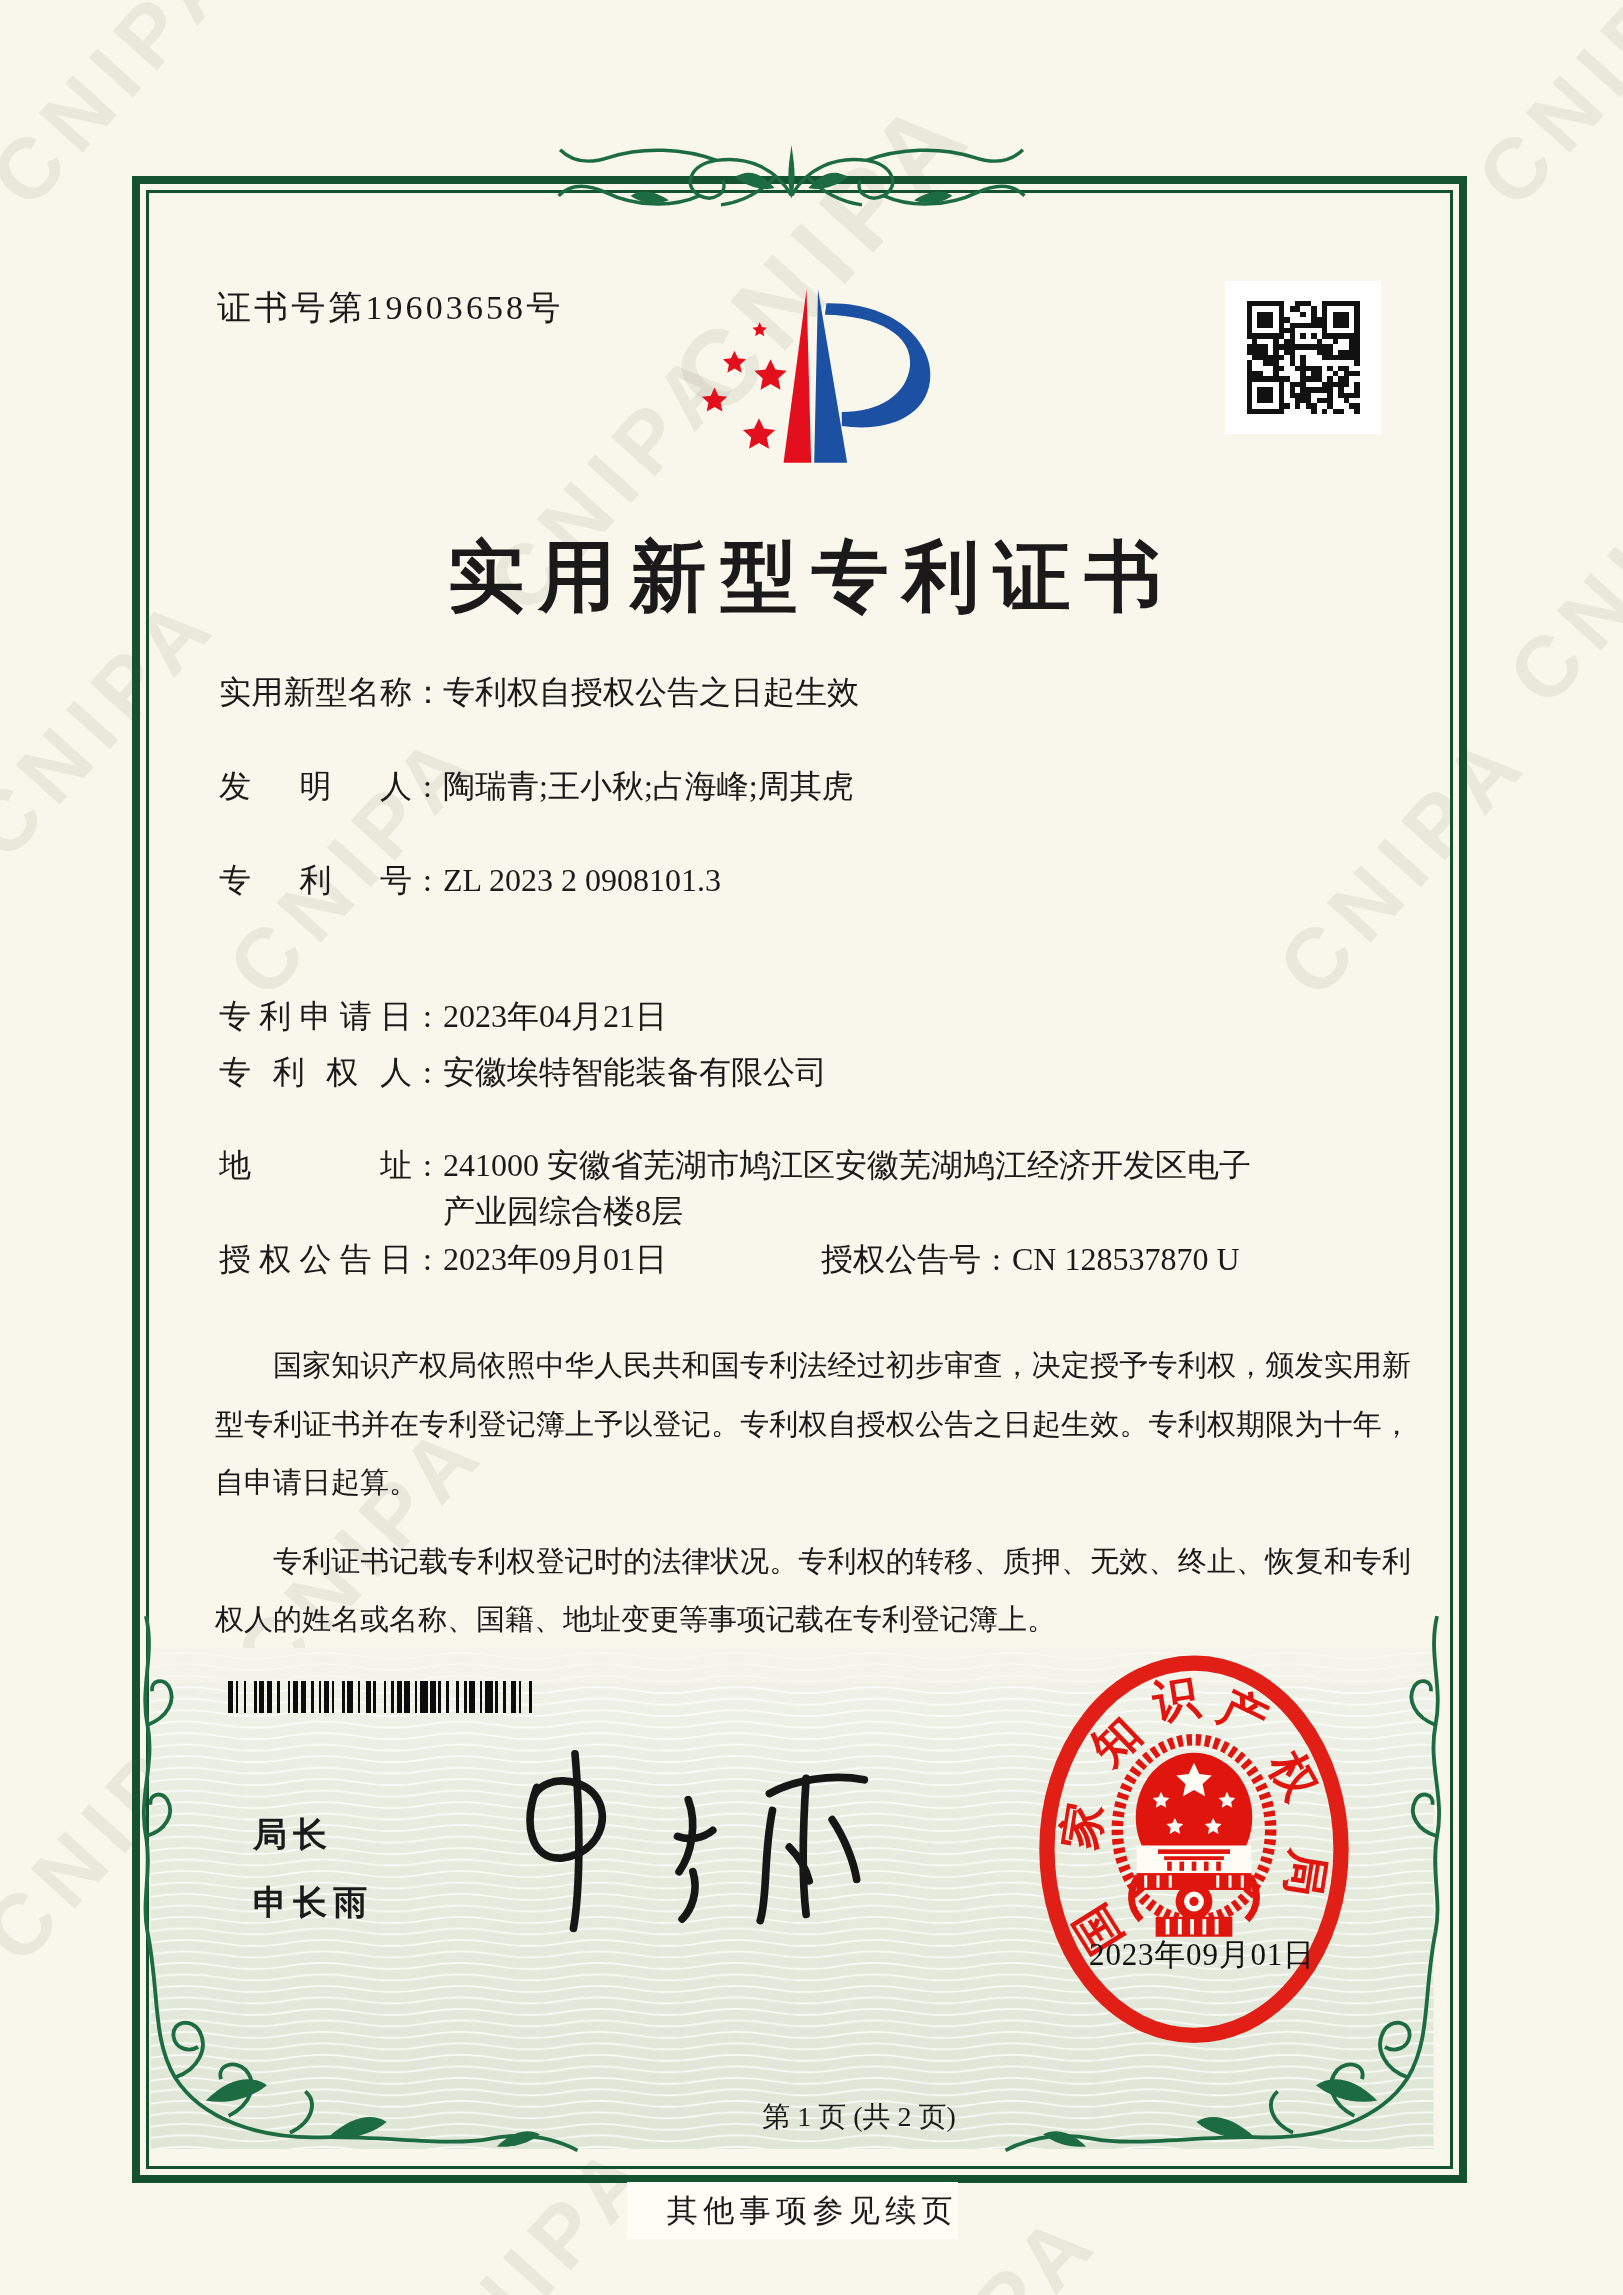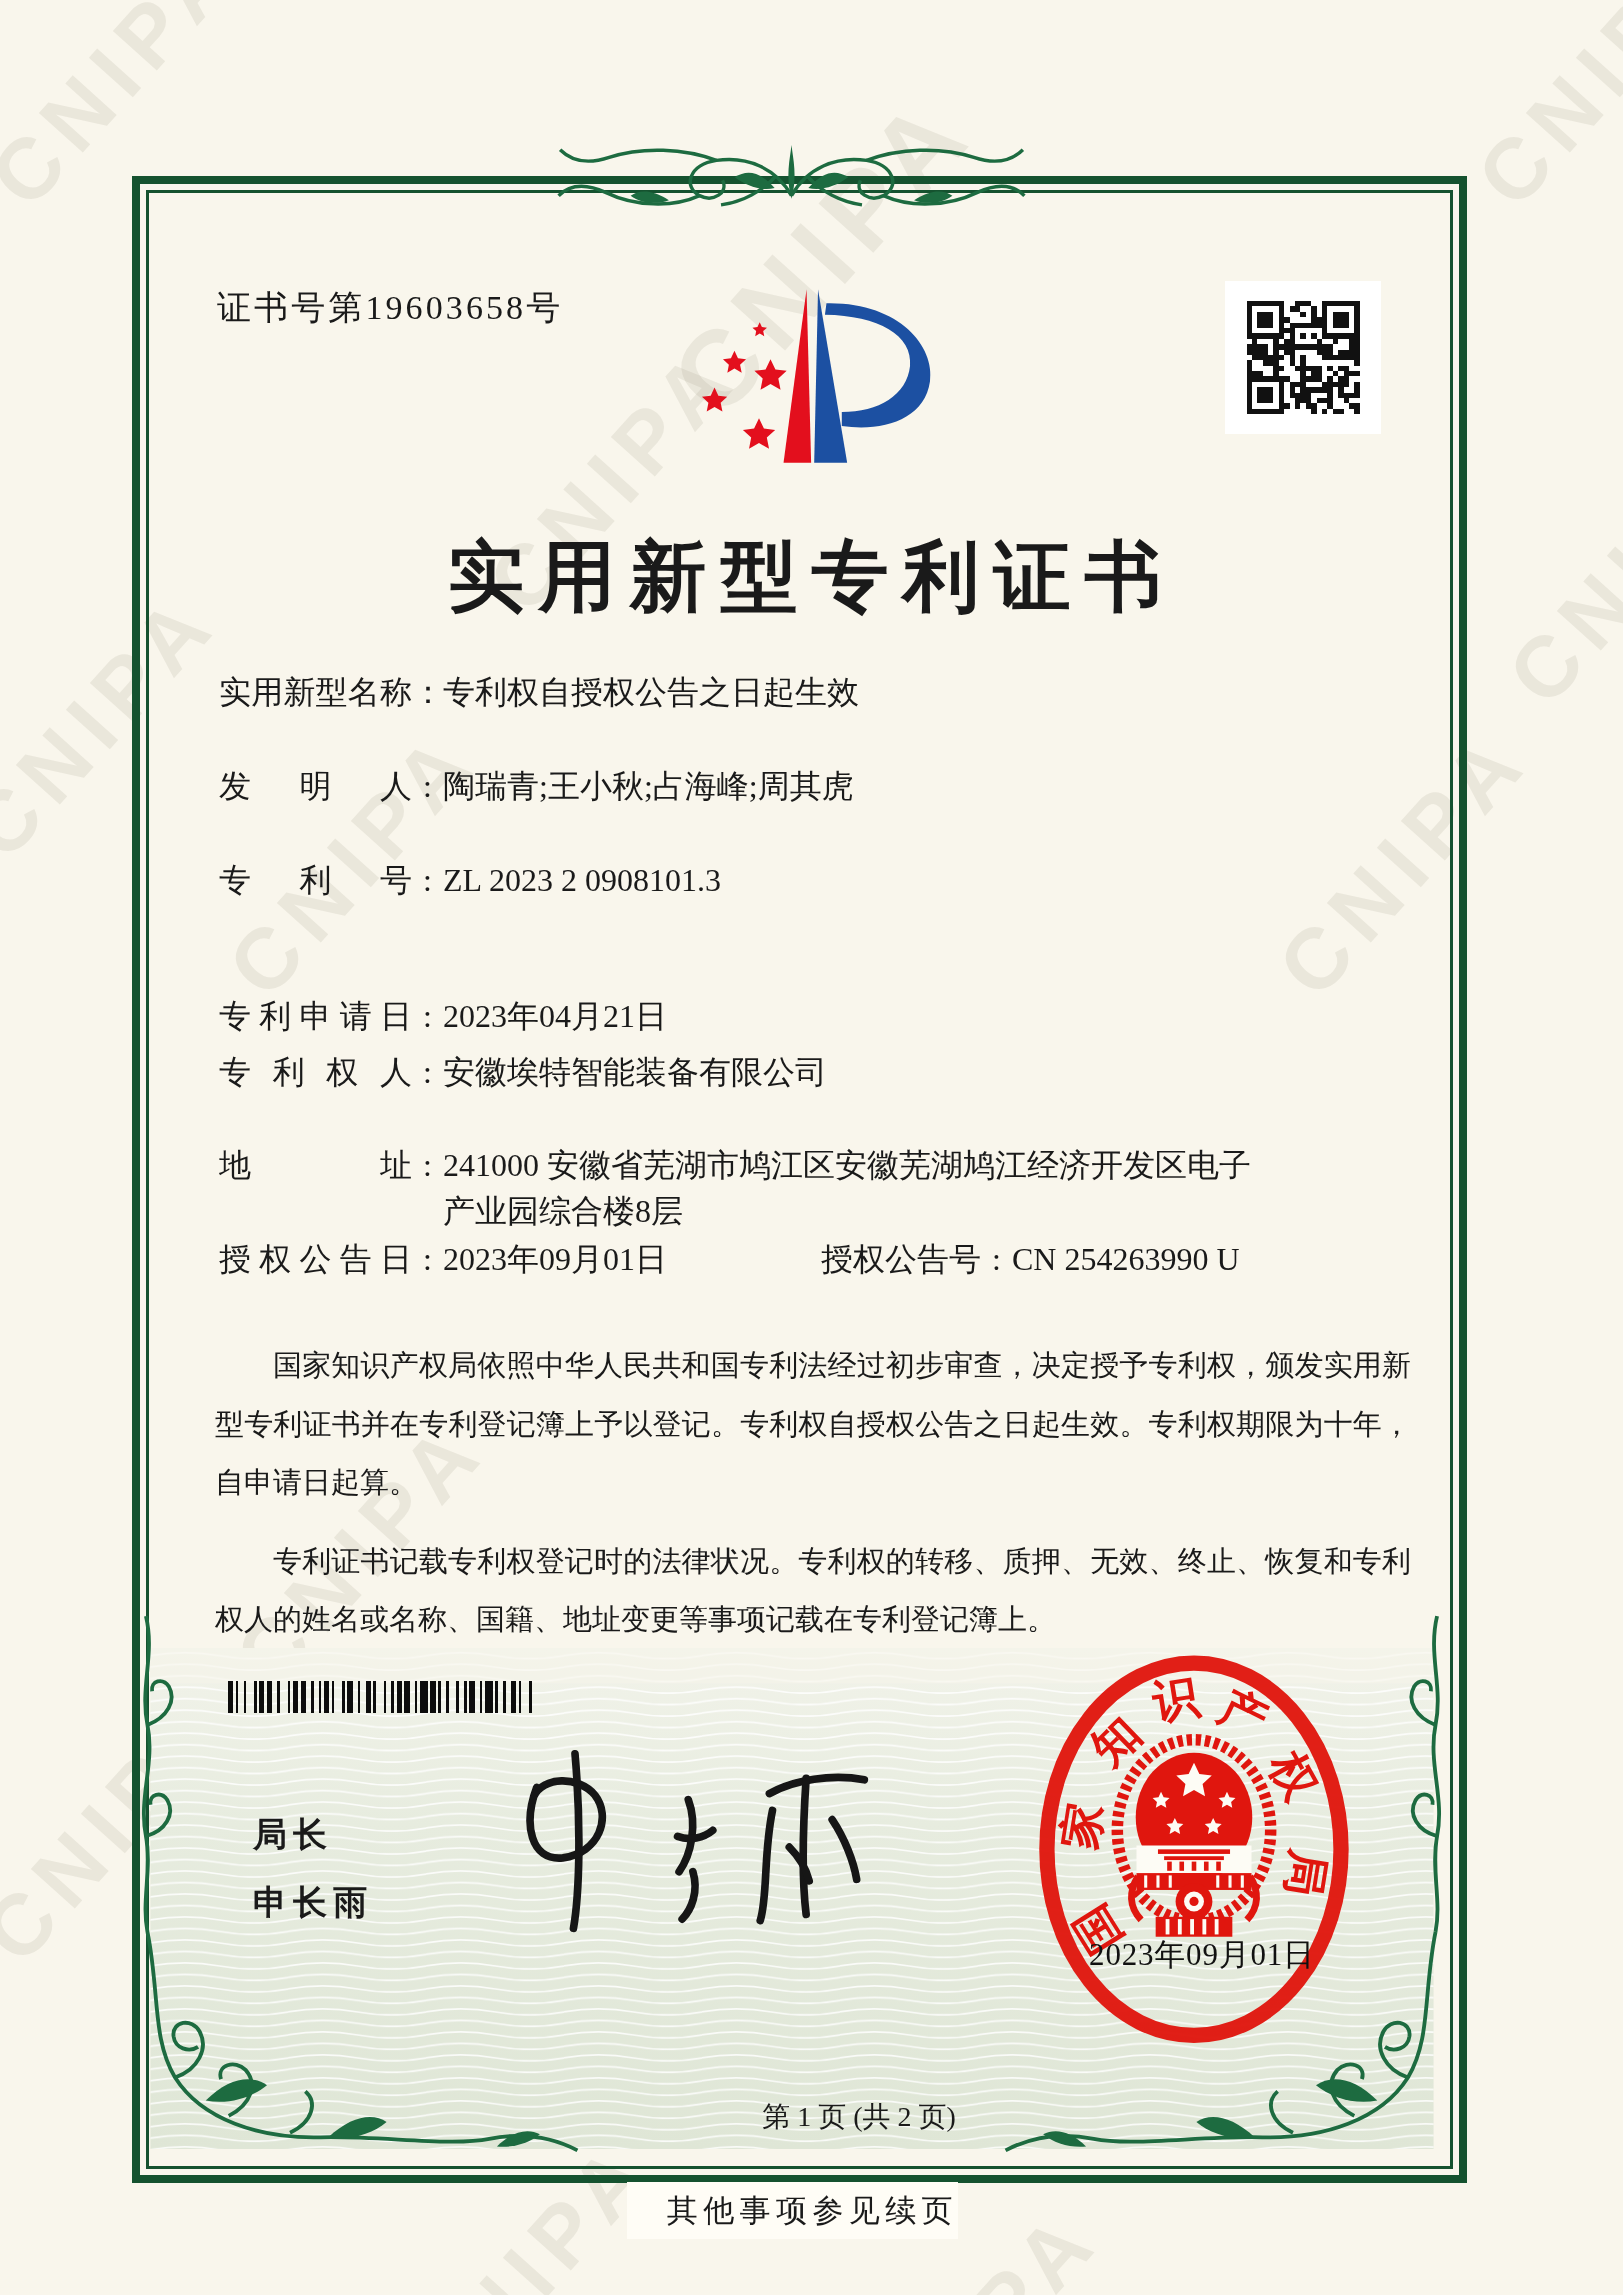--- a/index.html
+++ b/index.html
@@ -627,21 +627,21 @@
   </div>
   <div class="frow" style="top:1049px;">
     <span class="flabel">专利权人</span><span class="fsep">:</span><span class="fvalue">安徽埃特智能装备有限公司</span>
   </div>
   <div class="frow" style="top:1142px;">
     <span class="flabel">地址</span><span class="fsep">:</span><span class="fvalue addr">241000 安徽省芜湖市鸠江区安徽芜湖鸠江经济开发区电子产业园综合楼8层</span>
   </div>
   <div class="frow" style="top:1236px;">
     <span class="flabel">授权公告日</span><span class="fsep">:</span><span class="fvalue">2023年09月01日</span>
     <span class="rpair">
-      <span class="flabel2">授权公告号</span><span class="fsep">:</span><span class="fvalue">CN 254263990 U</span>
+      <span class="flabel2">授权公告号</span><span class="fsep">:</span><span class="fvalue">CN 128537870 U</span>
     </span>
   </div>
 
   <div class="bodytxt">
     <p>国家知识产权局依照中华人民共和国专利法经过初步审查，决定授予专利权，颁发实用新型专利证书并在专利登记簿上予以登记。专利权自授权公告之日起生效。专利权期限为十年，自申请日起算。</p>
     <p>专利证书记载专利权登记时的法律状况。专利权的转移、质押、无效、终止、恢复和专利权人的姓名或名称、国籍、地址变更等事项记载在专利登记簿上。</p>
   </div>
 
   <div class="barcode" id="barcode"><span style="display:inline-block;height:32px;width:5.2px;background:#0c0c0c;"></span><span style="display:inline-block;height:32px;width:2.6px;"></span><span style="display:inline-block;height:32px;width:2.6px;background:#0c0c0c;"></span><span style="display:inline-block;height:32px;width:5.2px;"></span><span style="display:inline-block;height:32px;width:2.6px;background:#0c0c0c;"></span><span style="display:inline-block;height:32px;width:7.8px;"></span><span style="display:inline-block;height:32px;width:2.6px;background:#0c0c0c;"></span><span style="display:inline-block;height:32px;width:2.6px;"></span><span style="display:inline-block;height:32px;width:5.2px;background:#0c0c0c;"></span><span style="display:inline-block;height:32px;width:2.6px;"></span><span style="display:inline-block;height:32px;width:5.2px;background:#0c0c0c;"></span><span style="display:inline-block;height:32px;width:5.2px;"></span><span style="display:inline-block;height:32px;width:2.6px;background:#0c0c0c;"></span><span style="display:inline-block;height:32px;width:7.8px;"></span><span style="display:inline-block;height:32px;width:2.6px;background:#0c0c0c;"></span><span style="display:inline-block;height:32px;width:2.6px;"></span><span style="display:inline-block;height:32px;width:5.2px;background:#0c0c0c;"></span><span style="display:inline-block;height:32px;width:2.6px;"></span><span style="display:inline-block;height:32px;width:5.2px;background:#0c0c0c;"></span><span style="display:inline-block;height:32px;width:5.2px;"></span><span style="display:inline-block;height:32px;width:2.6px;background:#0c0c0c;"></span><span style="display:inline-block;height:32px;width:5.2px;"></span><span style="display:inline-block;height:32px;width:2.6px;background:#0c0c0c;"></span><span style="display:inline-block;height:32px;width:2.6px;"></span><span style="display:inline-block;height:32px;width:5.2px;background:#0c0c0c;"></span><span style="display:inline-block;height:32px;width:2.6px;"></span><span style="display:inline-block;height:32px;width:2.6px;background:#0c0c0c;"></span><span style="display:inline-block;height:32px;width:7.8px;"></span><span style="display:inline-block;height:32px;width:2.6px;background:#0c0c0c;"></span><span style="display:inline-block;height:32px;width:2.6px;"></span><span style="display:inline-block;height:32px;width:5.2px;background:#0c0c0c;"></span><span style="display:inline-block;height:32px;width:5.2px;"></span><span style="display:inline-block;height:32px;width:2.6px;background:#0c0c0c;"></span><span style="display:inline-block;height:32px;width:5.2px;"></span><span style="display:inline-block;height:32px;width:5.2px;background:#0c0c0c;"></span><span style="display:inline-block;height:32px;width:2.6px;"></span><span style="display:inline-block;height:32px;width:2.6px;background:#0c0c0c;"></span><span style="display:inline-block;height:32px;width:7.8px;"></span><span style="display:inline-block;height:32px;width:2.6px;background:#0c0c0c;"></span><span style="display:inline-block;height:32px;width:5.2px;"></span><span style="display:inline-block;height:32px;width:2.6px;background:#0c0c0c;"></span><span style="display:inline-block;height:32px;width:2.6px;"></span><span style="display:inline-block;height:32px;width:5.2px;background:#0c0c0c;"></span><span style="display:inline-block;height:32px;width:2.6px;"></span><span style="display:inline-block;height:32px;width:5.2px;background:#0c0c0c;"></span><span style="display:inline-block;height:32px;width:5.2px;"></span><span style="display:inline-block;height:32px;width:2.6px;background:#0c0c0c;"></span><span style="display:inline-block;height:32px;width:2.6px;"></span><span style="display:inline-block;height:32px;width:7.8px;background:#0c0c0c;"></span><span style="display:inline-block;height:32px;width:2.6px;"></span><span style="display:inline-block;height:32px;width:5.2px;background:#0c0c0c;"></span><span style="display:inline-block;height:32px;width:2.6px;"></span><span style="display:inline-block;height:32px;width:2.6px;background:#0c0c0c;"></span><span style="display:inline-block;height:32px;width:5.2px;"></span><span style="display:inline-block;height:32px;width:2.6px;background:#0c0c0c;"></span><span style="display:inline-block;height:32px;width:7.8px;"></span><span style="display:inline-block;height:32px;width:2.6px;background:#0c0c0c;"></span><span style="display:inline-block;height:32px;width:5.2px;"></span><span style="display:inline-block;height:32px;width:2.6px;background:#0c0c0c;"></span><span style="display:inline-block;height:32px;width:2.6px;"></span><span style="display:inline-block;height:32px;width:5.2px;background:#0c0c0c;"></span><span style="display:inline-block;height:32px;width:5.2px;"></span><span style="display:inline-block;height:32px;width:2.6px;background:#0c0c0c;"></span><span style="display:inline-block;height:32px;width:2.6px;"></span><span style="display:inline-block;height:32px;width:7.8px;background:#0c0c0c;"></span><span style="display:inline-block;height:32px;width:2.6px;"></span><span style="display:inline-block;height:32px;width:2.6px;background:#0c0c0c;"></span><span style="display:inline-block;height:32px;width:5.2px;"></span><span style="display:inline-block;height:32px;width:2.6px;background:#0c0c0c;"></span><span style="display:inline-block;height:32px;width:5.2px;"></span><span style="display:inline-block;height:32px;width:5.2px;background:#0c0c0c;"></span><span style="display:inline-block;height:32px;width:2.6px;"></span><span style="display:inline-block;height:32px;width:2.6px;background:#0c0c0c;"></span><span style="display:inline-block;height:32px;width:7.8px;"></span><span style="display:inline-block;height:32px;width:2.6px;background:#0c0c0c;"></span><span style="display:inline-block;height:32px;width:5.2px;"></span></div>
 

